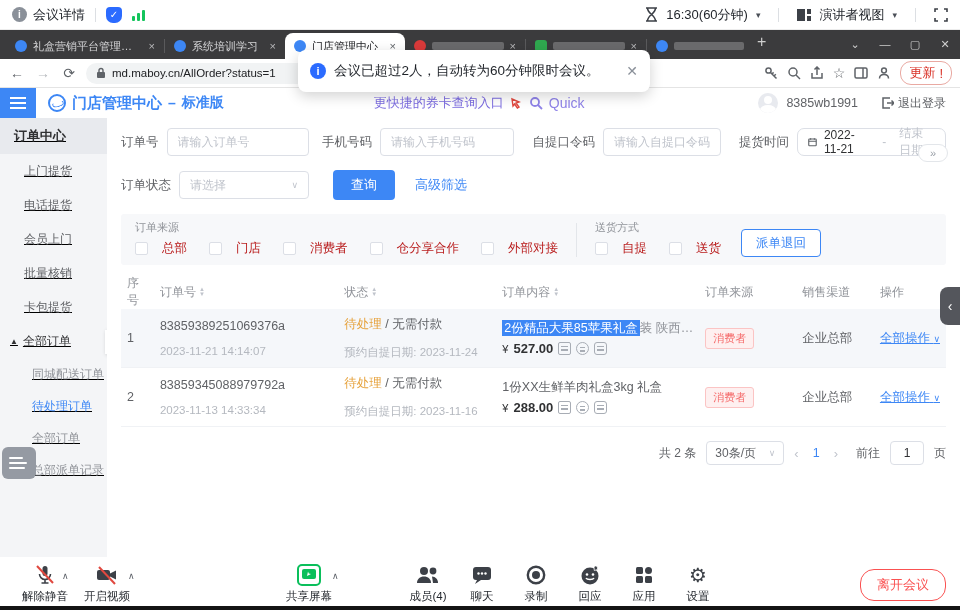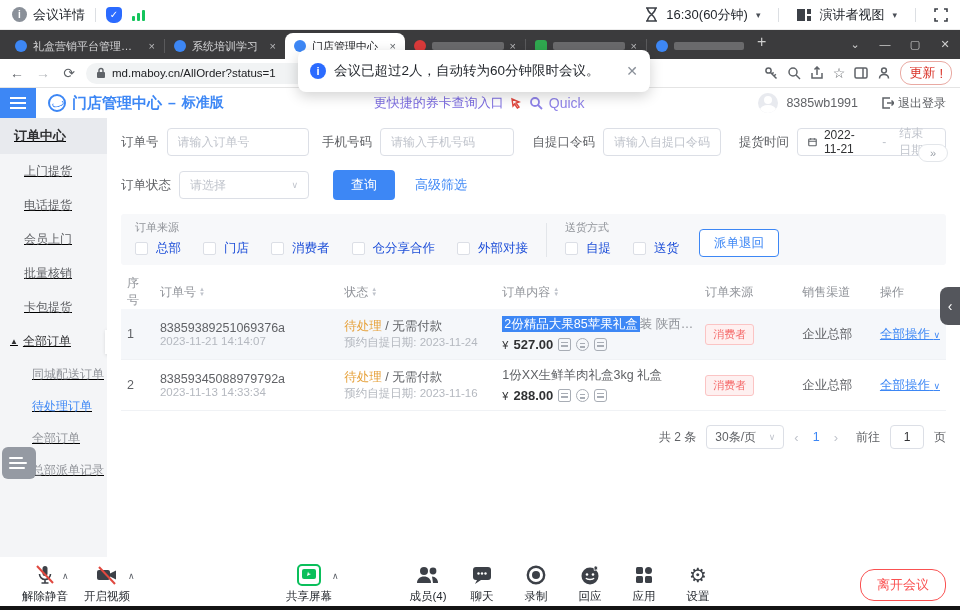--- a/index.html
+++ b/index.html
@@ -68,42 +68,42 @@
   #main { position:absolute; left:107px; top:30px; right:0; bottom:0; background:#fff; padding:10px 14px 0 14px; }
   .collapse-pill { position:absolute; right:12px; top:26px; width:30px; height:18px; border:1px solid #e3e6ea; border-radius:10px; display:flex; align-items:center; justify-content:center; color:#9aa0a8; font-size:11px; background:#fff; }
   .frow { display:flex; align-items:center; margin-bottom:14px; }
   .flabel { font-size:12.5px; color:#606266; margin-right:8px; white-space:nowrap; }
   .finput { height:28px; border:1px solid #dcdfe6; border-radius:4px; background:#fff; font-size:12px; color:#303133; padding:0 10px; display:flex; align-items:center; }
   .finput input { border:none; outline:none; width:100%; font-size:12px; color:#303133; background:transparent; font-family:inherit; }
   .finput input::placeholder { color:#c0c4cc; }
   .sel { justify-content:space-between; }
   .sel .ph { color:#c0c4cc; }
   .sel .car { color:#c0c4cc; font-size:9px; }
-  .date-box { gap:7px; }
+  .date-box { gap:7px;border-radius:7px; }
   .date-sep { color:#c0c4cc; font-size:12px; margin:0 6px; }
   .date-ph { color:#c0c4cc; font-size:12px; }
   .btn-primary { height:30px; padding:0 18px; background:#3d87f5; color:#fff; font-size:13px; border:none; border-radius:4px; margin-left:24px; }
   .adv-link { color:#3d87f5; font-size:13px; margin-left:20px; }
   
   .panel { background:#f7f8fa; border-radius:3px; padding:6px 14px 8px 14px; display:flex; align-items:flex-end; margin-bottom:10px; }
   .grp .gtitle { font-size:11px; color:#909399; margin-bottom:5px; }
   .cbrow { display:flex; align-items:center; gap:22px; }
-  .cb { display:flex; align-items:center; gap:8px; font-size:12.5px; color:#1d4ed8; }
+  .cb { display:flex; align-items:center; gap:14px; font-size:12.5px; color:#b91c1c; }
   .cb i { width:13px; height:13px; border:1px solid #dcdfe6; border-radius:2px; background:#fff; }
   .grp-div { width:1px; height:34px; background:#e3e6ea; margin:0 18px; }
   .btn-outline { height:28px; padding:0 14px; background:#fff; border:1px solid #3d87f5; color:#3d87f5; font-size:12.5px; border-radius:4px; margin-left:20px; }
   
   table.grid { width:100%; border-collapse:collapse; }
   .grid th { font-size:12px; color:#909399; font-weight:normal; text-align:left; height:34px; padding:0 6px; }
   .grid td { padding:7px 6px; vertical-align:middle; border-bottom:1px solid #f0f2f5; font-size:12.5px; color:#606266; }
   .grid tr.r1 td { background:#f5f7fa; }
   .sort { display:inline-flex; flex-direction:column; margin-left:3px; vertical-align:middle; line-height:0; }
   .sort b { font-size:6px; color:#c0c4cc; line-height:5px; }
   .oid { color:#606266; font-size:12.5px; }
-  .sub-g { color:#b4b8bf; font-size:11.5px; margin-top:0; }
+  .sub-g { color:#b4b8bf; font-size:11.5px; margin-top:12px; }
   .st-orange { color:#e6a23c; }
   .st-dark { color:#606266; }
   .hl { background:#3d87f5; color:#fff; padding:1px 2px; }
   .prod-rest { color:#909399; }
   .price-row { display:flex; align-items:center; gap:5px; margin-top:4px; }
   .cur { font-size:11px; color:#303133; }
   .price { font-size:13px; font-weight:bold; color:#303133; }
   .mini-ic { width:13px; height:13px; border:1px solid #a8adb5; border-radius:2px; position:relative; }
   .mini-ic.round { border-radius:50%; }
   .mini-ic::after { content:""; position:absolute; left:2px; top:3px; right:2px; border-top:1px solid #a8adb5; box-shadow:0 3px 0 #a8adb5; height:1px; }

